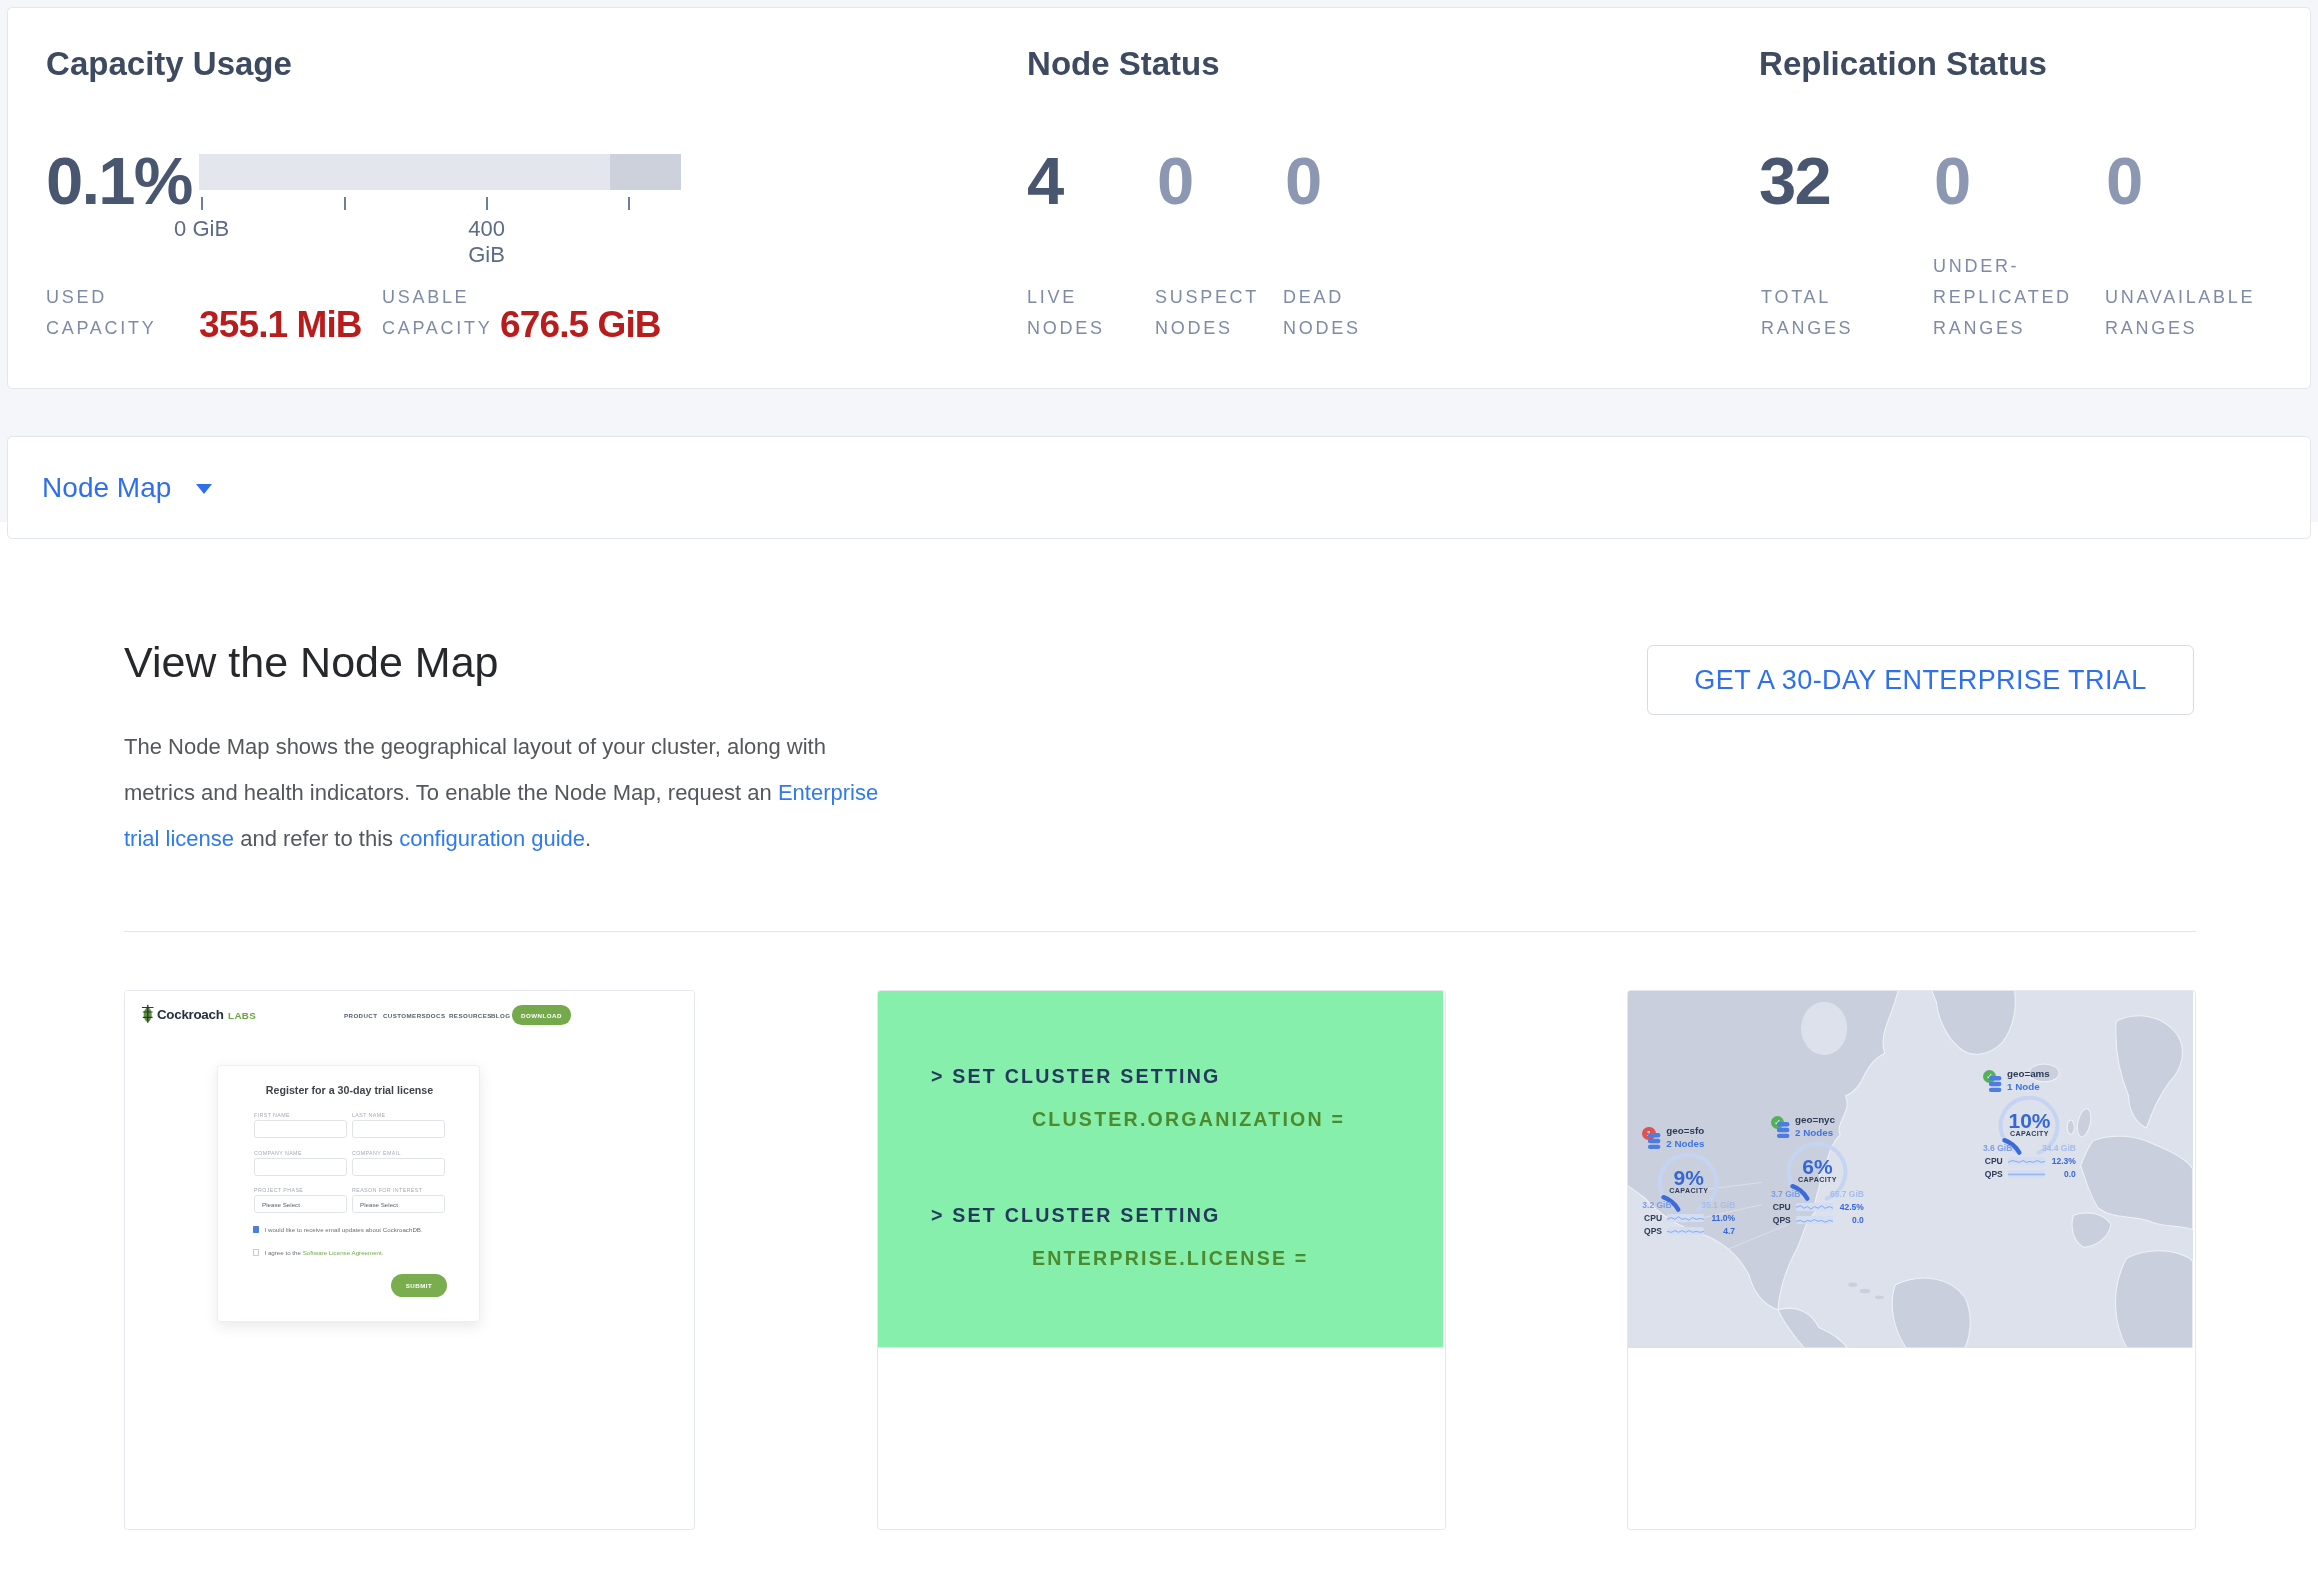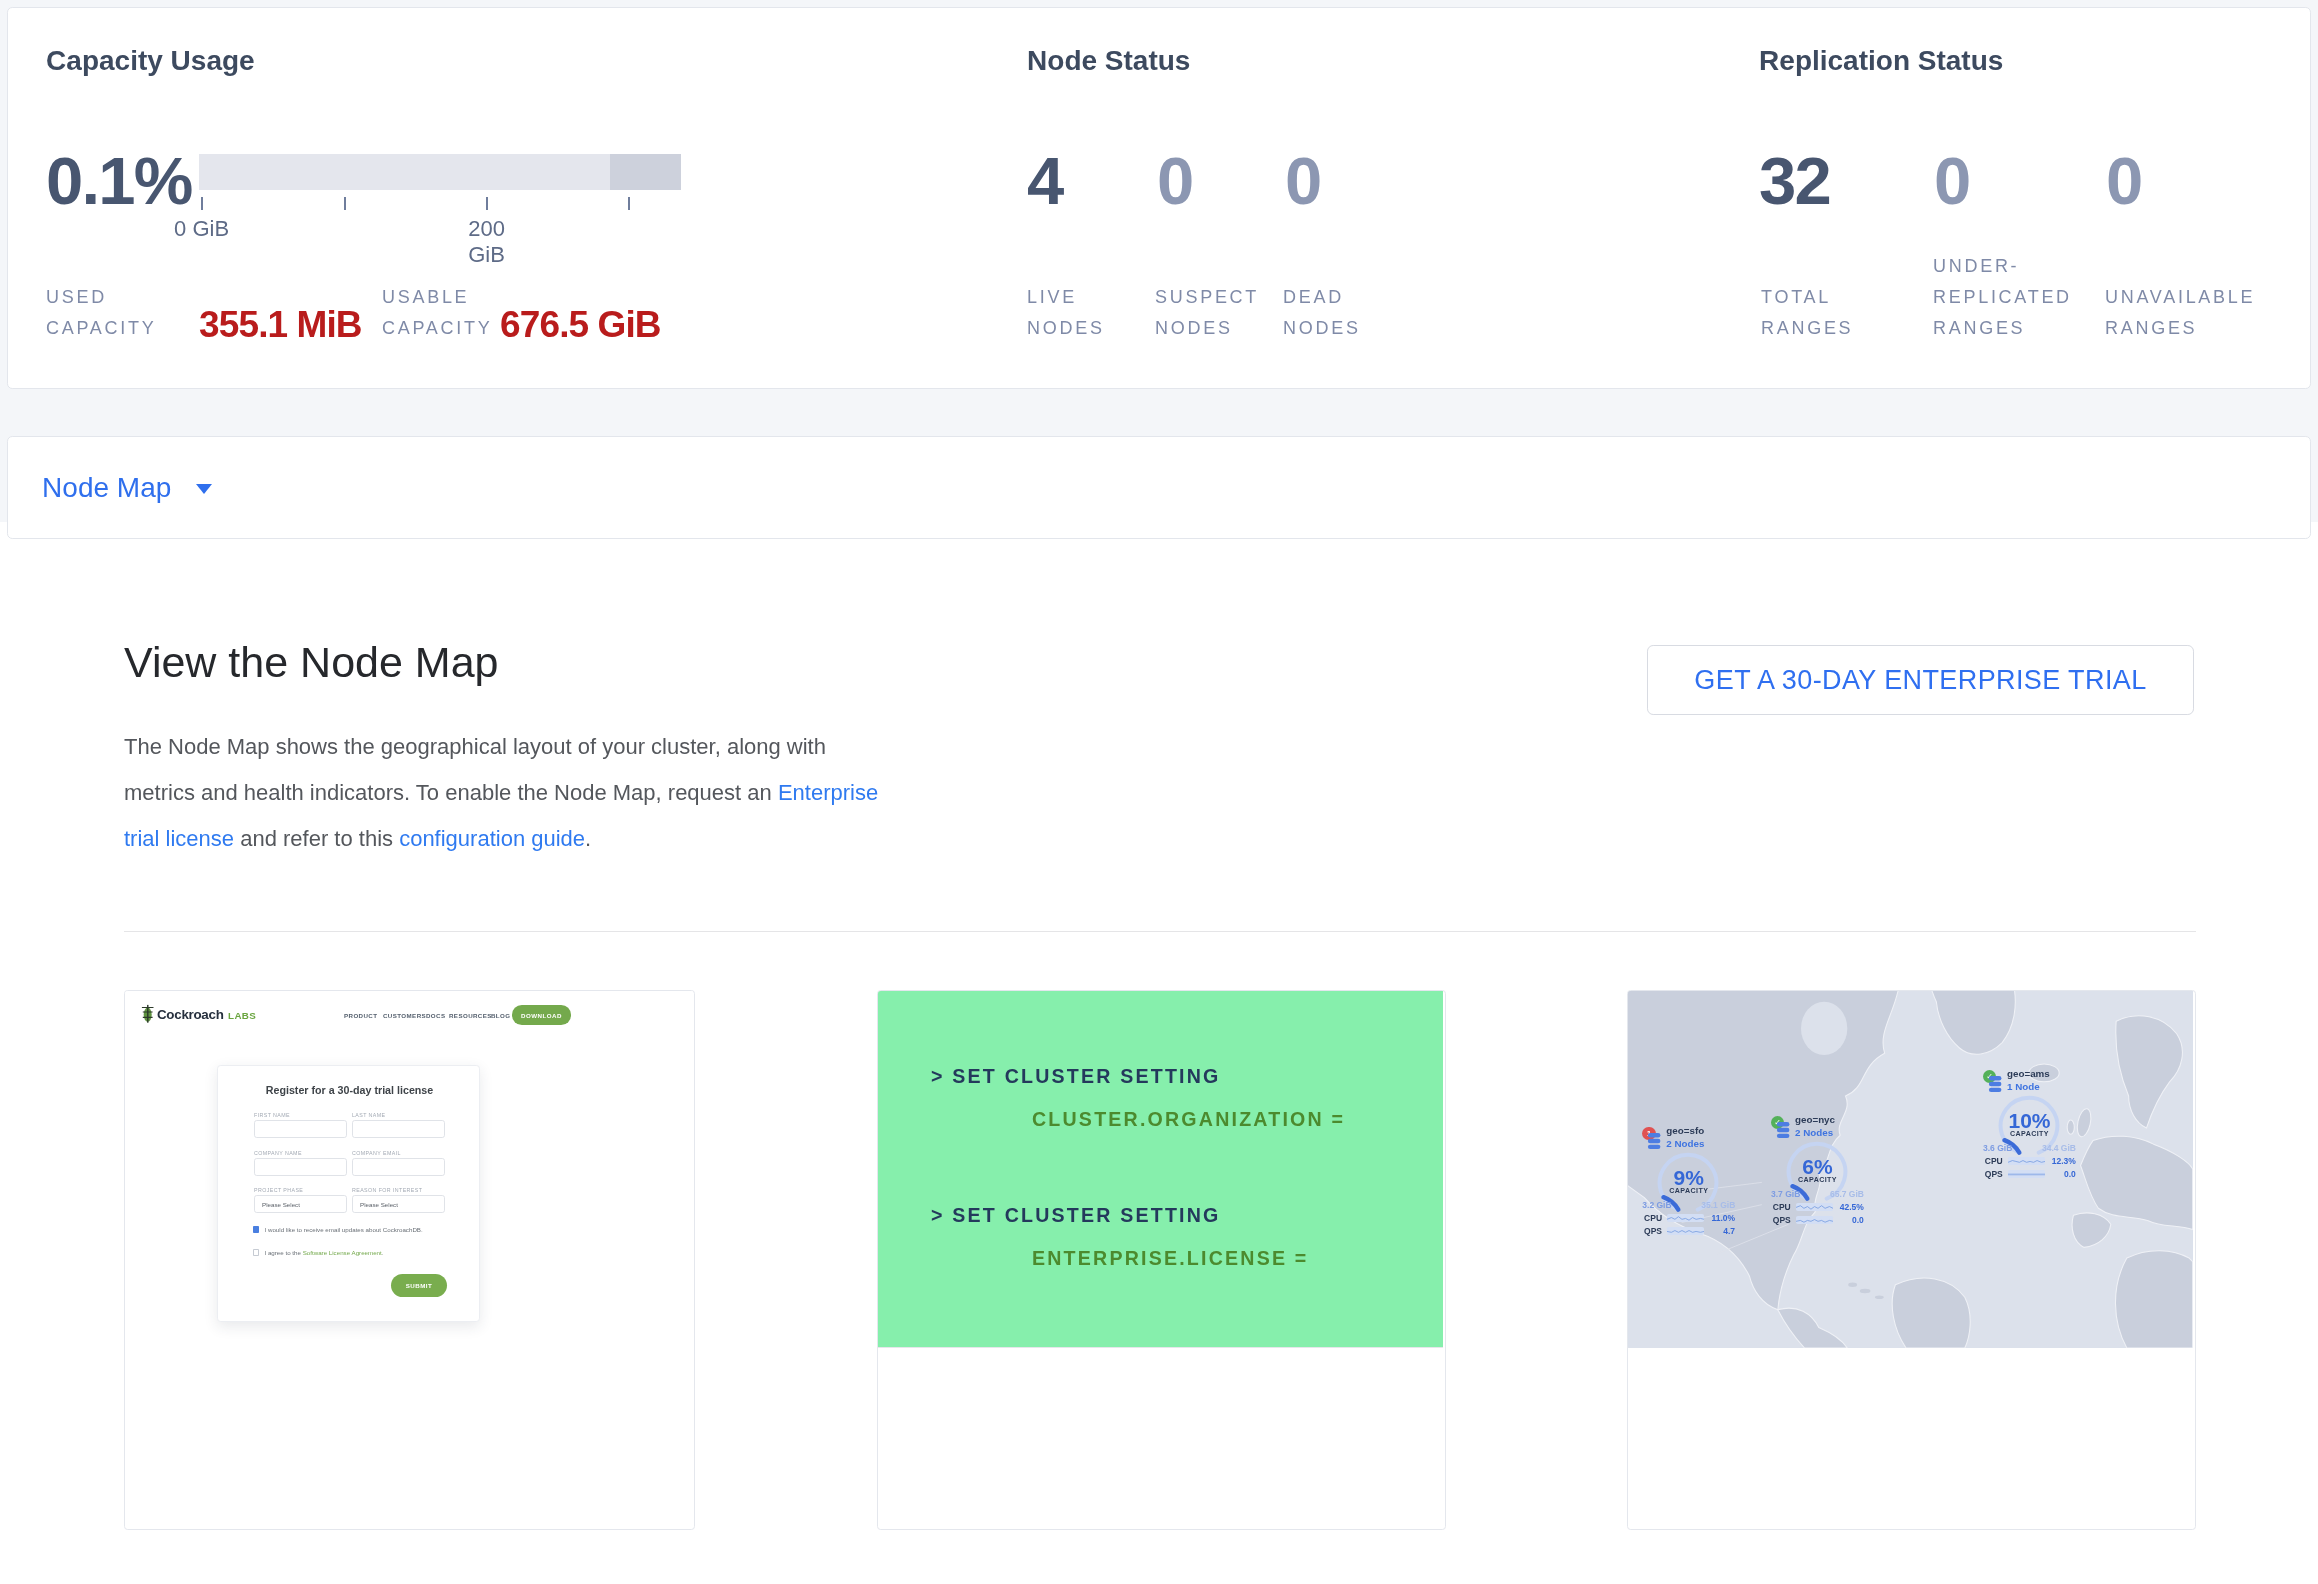--- a/index.html
+++ b/index.html
@@ -4,21 +4,21 @@
 <style>
   * { margin:0; padding:0; box-sizing:border-box; }
   html,body { background:#ffffff; }
   body { font-family:"Liberation Sans","DejaVu Sans",sans-serif; }
   .page { position:relative; width:2319px; height:1585px; background:#ffffff; overflow:hidden; }
   .top-bg { position:absolute; left:0; top:0; width:2319px; height:522px; background:#f4f6f9; }
   .card { position:absolute; background:#ffffff; border:1.8px solid #e3e6ec; border-radius:5.3px; }
 
   
   .stats-card { left:7.1px; top:7.1px; width:2304px; height:382px; }
-  .panel-title { position:absolute; font-size:28px; font-weight:700; color:#3d4a5f; white-space:nowrap; }
+  .panel-title { position:absolute; font-size:33px; font-weight:700; color:#3d4a5f; white-space:nowrap; }
   .big-num { position:absolute; font-size:67px; font-weight:700; letter-spacing:-1.8px; line-height:78px; color:#485670; }
   .big-num.low { color:#8c97b2; }
   .stat-label { position:absolute; top:238px; height:98px; display:flex; flex-direction:column; justify-content:flex-end; color:#7f8aa7; font-size:18px; font-weight:400; letter-spacing:2.7px; white-space:nowrap; }
   .stat-label div { line-height:31px; }
   .stat-value { position:absolute; top:296px; font-size:37px; font-weight:700; letter-spacing:-0.9px; color:#b91c1c; white-space:nowrap; }
 
   .cap-bar { position:absolute; left:191px; top:146px; width:482px; height:36px; background:#e4e6ed; }
   .cap-bar-dark { position:absolute; right:0; top:0; width:71px; height:36px; background:#cdd1dc; }
   .cap-tick { position:absolute; top:43px; width:1.8px; height:13.4px; background:#6f7d9c; }
   .cap-tick-label { position:absolute; top:62px; width:71px; text-align:center; font-size:22px; color:#5e6b87; }
@@ -90,21 +90,21 @@
 
     <div class="panel-title" style="left:38px; top:37px;">Capacity Usage</div>
     <div class="big-num" style="left:38px; top:134px;">0.1%</div>
     <div class="cap-bar">
       <div class="cap-bar-dark"></div>
       <div class="cap-tick" style="left:1.8px;"></div>
       <div class="cap-tick" style="left:145px;"></div>
       <div class="cap-tick" style="left:287px;"></div>
       <div class="cap-tick" style="left:429px;"></div>
       <div class="cap-tick-label" style="left:-33px;">0 GiB</div>
-      <div class="cap-tick-label" style="left:252px;">200 GiB</div>
+      <div class="cap-tick-label" style="left:252px;">400 GiB</div>
     </div>
     <div class="stat-label" style="left:38px;">
       <div>USED</div>
       <div>CAPACITY</div>
     </div>
     <div class="stat-value" style="left:191px;">355.1 MiB</div>
     <div class="stat-label" style="left:374px;">
       <div>USABLE</div>
       <div>CAPACITY</div>
     </div>

